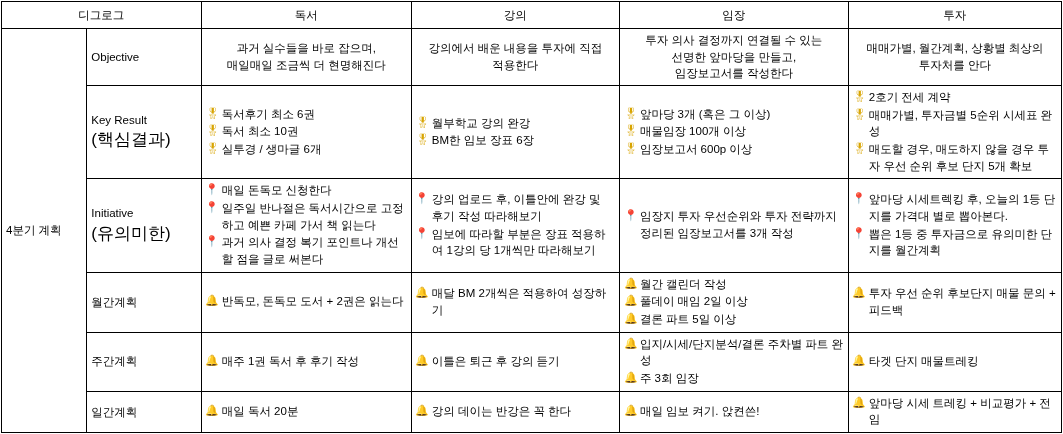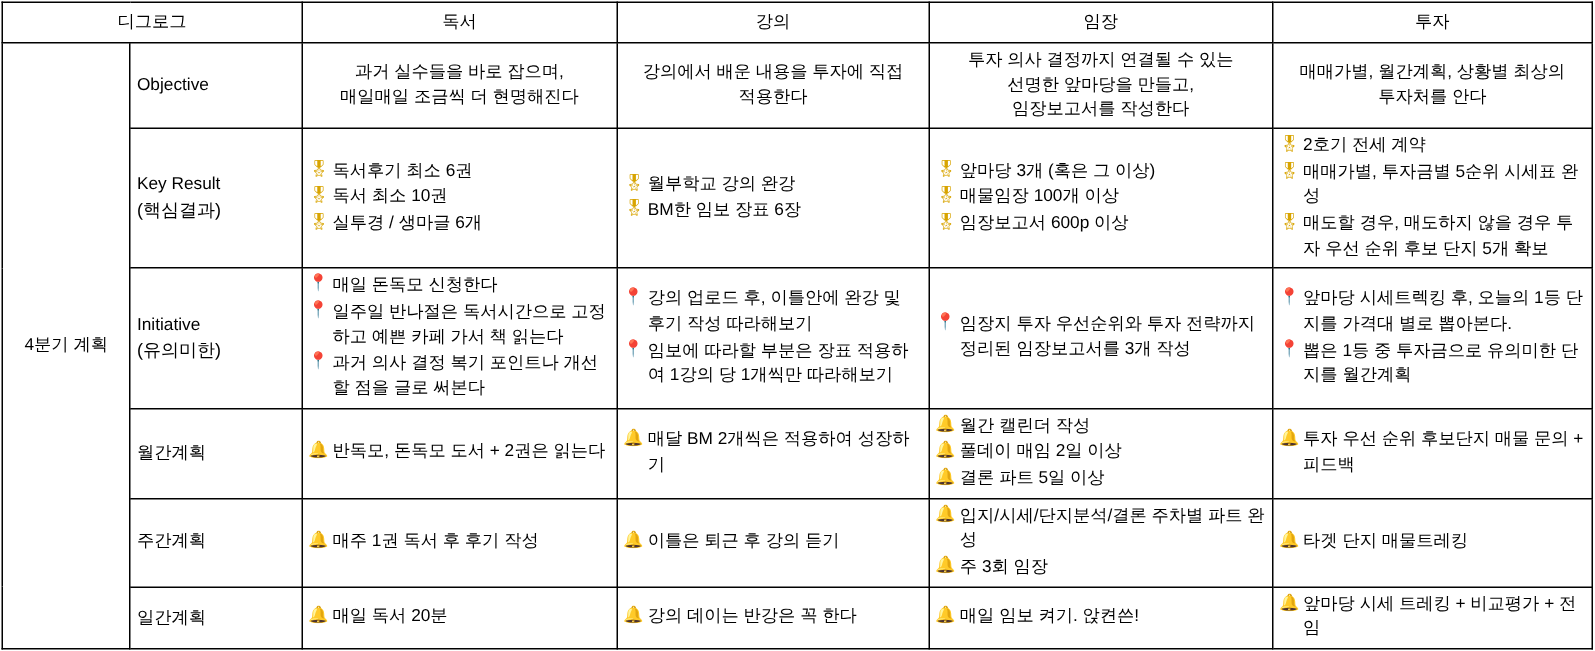--- a/index.html
+++ b/index.html
@@ -44,24 +44,24 @@
     font-size: 12.5px;
     height: 20px;
     padding: 2px 4px;
   }
   .rowlabel {
     text-align: left;
     font-size: 12.5px;
   }
   .rowlabel .sub {
     display: block;
-    font-size: 12px;
+    font-size: 17px;
   }
   .cornerlabel {
-    text-align: center;
+    text-align: left;
     font-size: 12.5px;
   }
   .cell-center {
     text-align: center;
   }
   .cell-left {
     text-align: left;
   }
   ul.lines {
     list-style: none;

